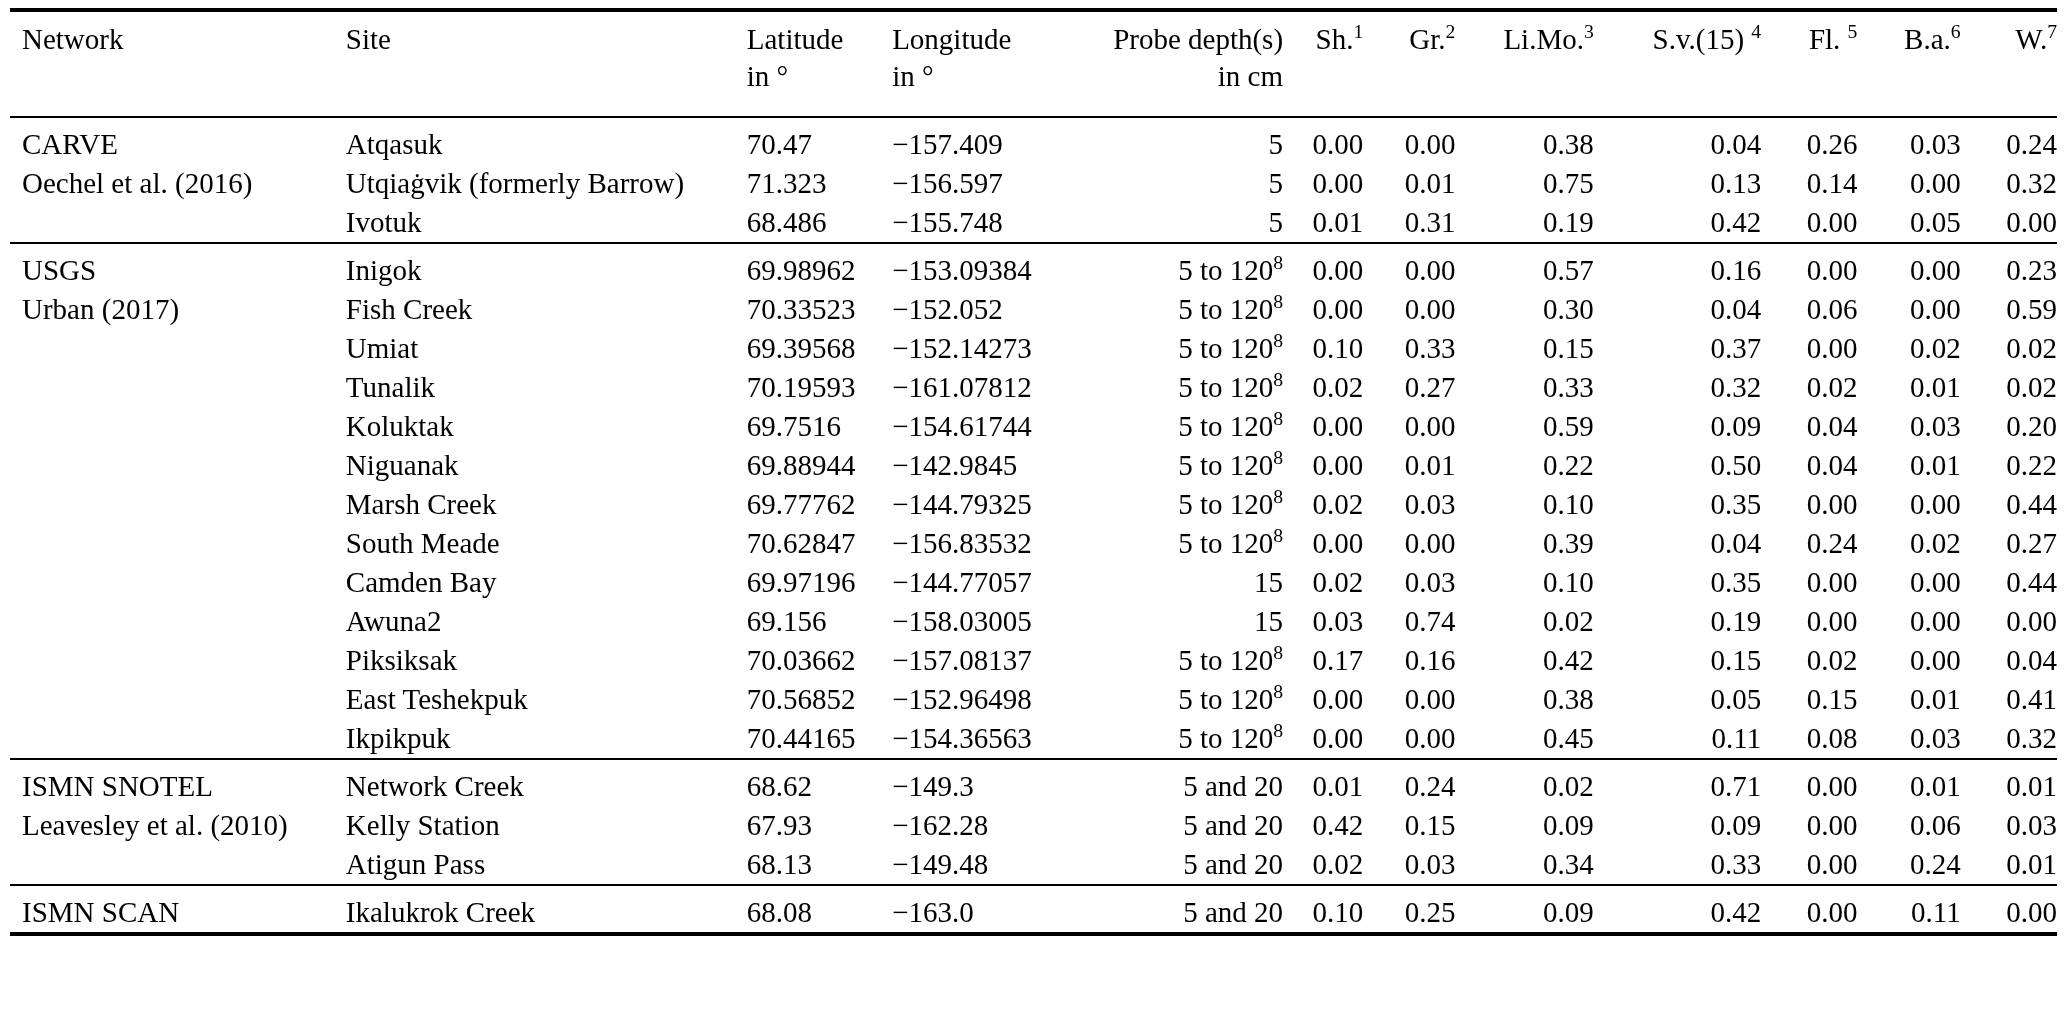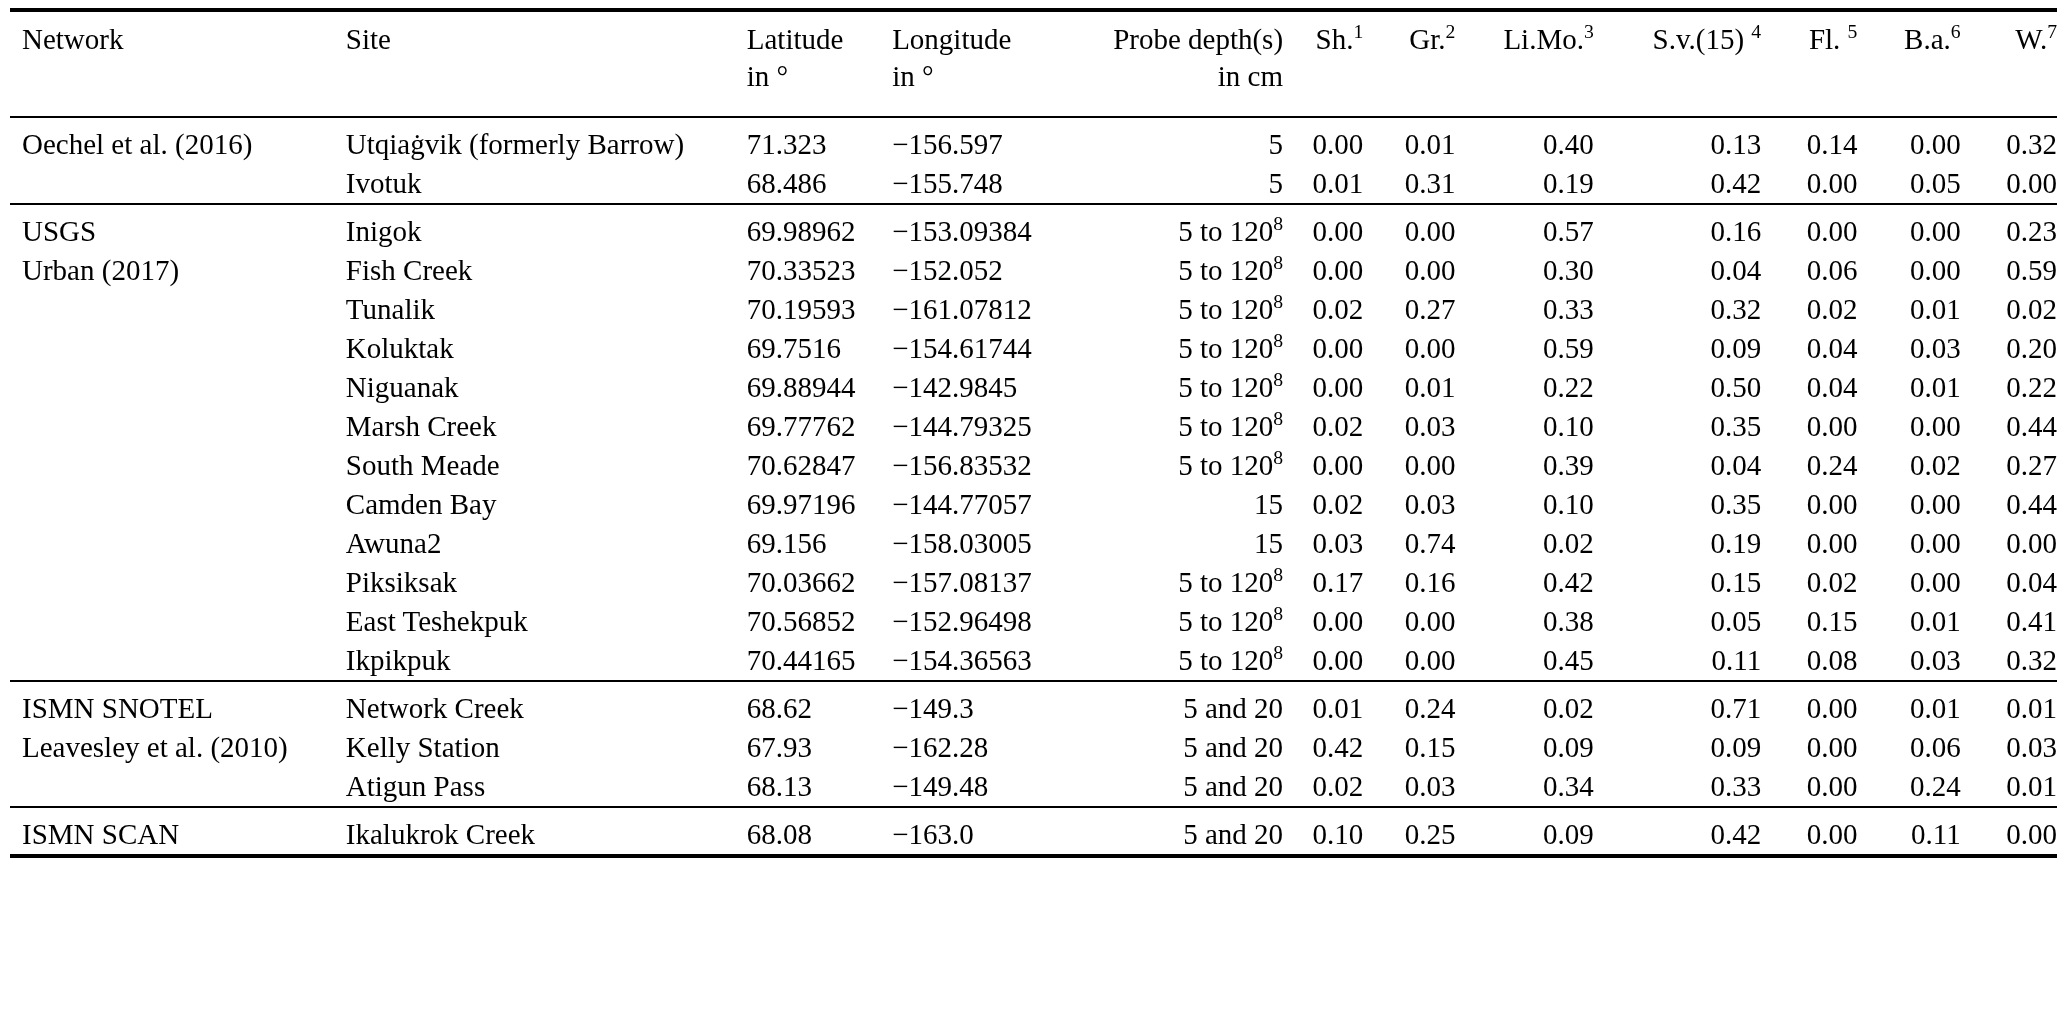--- a/index.html
+++ b/index.html
@@ -93,28 +93,42 @@
           <th class="ar"></th>
           <th class="ar"></th>
           <th class="ar"></th>
           <th class="ar"></th>
           <th class="ar"></th>
           <th class="ar"></th>
         </tr>
       </thead>
   <tbody>
         <tr>
+          <td class="al pad1">CARVE</td>
+          <td class="al">Atqasuk</td>
+          <td class="al">70.47</td>
+          <td class="al">−157.409</td>
+          <td class="ar"><span>5</span></td>
+          <td class="ar">0.00</td>
+          <td class="ar">0.00</td>
+          <td class="ar">0.38</td>
+          <td class="ar">0.04</td>
+          <td class="ar">0.26</td>
+          <td class="ar">0.03</td>
+          <td class="ar">0.24</td>
+        </tr>
+        <tr>
           <td class="al pad1">Oechel et al. (2016)</td>
           <td class="al">Utqiaġvik (formerly Barrow)</td>
           <td class="al">71.323</td>
           <td class="al">−156.597</td>
           <td class="ar"><span>5</span></td>
           <td class="ar">0.00</td>
           <td class="ar">0.01</td>
-          <td class="ar">0.40</td>
+          <td class="ar">0.75</td>
           <td class="ar">0.13</td>
           <td class="ar">0.14</td>
           <td class="ar">0.00</td>
           <td class="ar">0.32</td>
         </tr>
         <tr>
           <td class="al pad1"></td>
           <td class="al">Ivotuk</td>
           <td class="al">68.486</td>
           <td class="al">−155.748</td>
@@ -149,20 +163,34 @@
           <td class="al">70.33523</td>
           <td class="al">−152.052</td>
           <td class="ar"><span>5 to 120</span><sup>8</sup></td>
           <td class="ar">0.00</td>
           <td class="ar">0.00</td>
           <td class="ar">0.30</td>
           <td class="ar">0.04</td>
           <td class="ar">0.06</td>
           <td class="ar">0.00</td>
           <td class="ar">0.59</td>
+        </tr>
+        <tr>
+          <td class="al pad1"></td>
+          <td class="al">Umiat</td>
+          <td class="al">69.39568</td>
+          <td class="al">−152.14273</td>
+          <td class="ar"><span>5 to 120</span><sup>8</sup></td>
+          <td class="ar">0.10</td>
+          <td class="ar">0.33</td>
+          <td class="ar">0.15</td>
+          <td class="ar">0.37</td>
+          <td class="ar">0.00</td>
+          <td class="ar">0.02</td>
+          <td class="ar">0.02</td>
         </tr>
         <tr>
           <td class="al pad1"></td>
           <td class="al">Tunalik</td>
           <td class="al">70.19593</td>
           <td class="al">−161.07812</td>
           <td class="ar"><span>5 to 120</span><sup>8</sup></td>
           <td class="ar">0.02</td>
           <td class="ar">0.27</td>
           <td class="ar">0.33</td>

